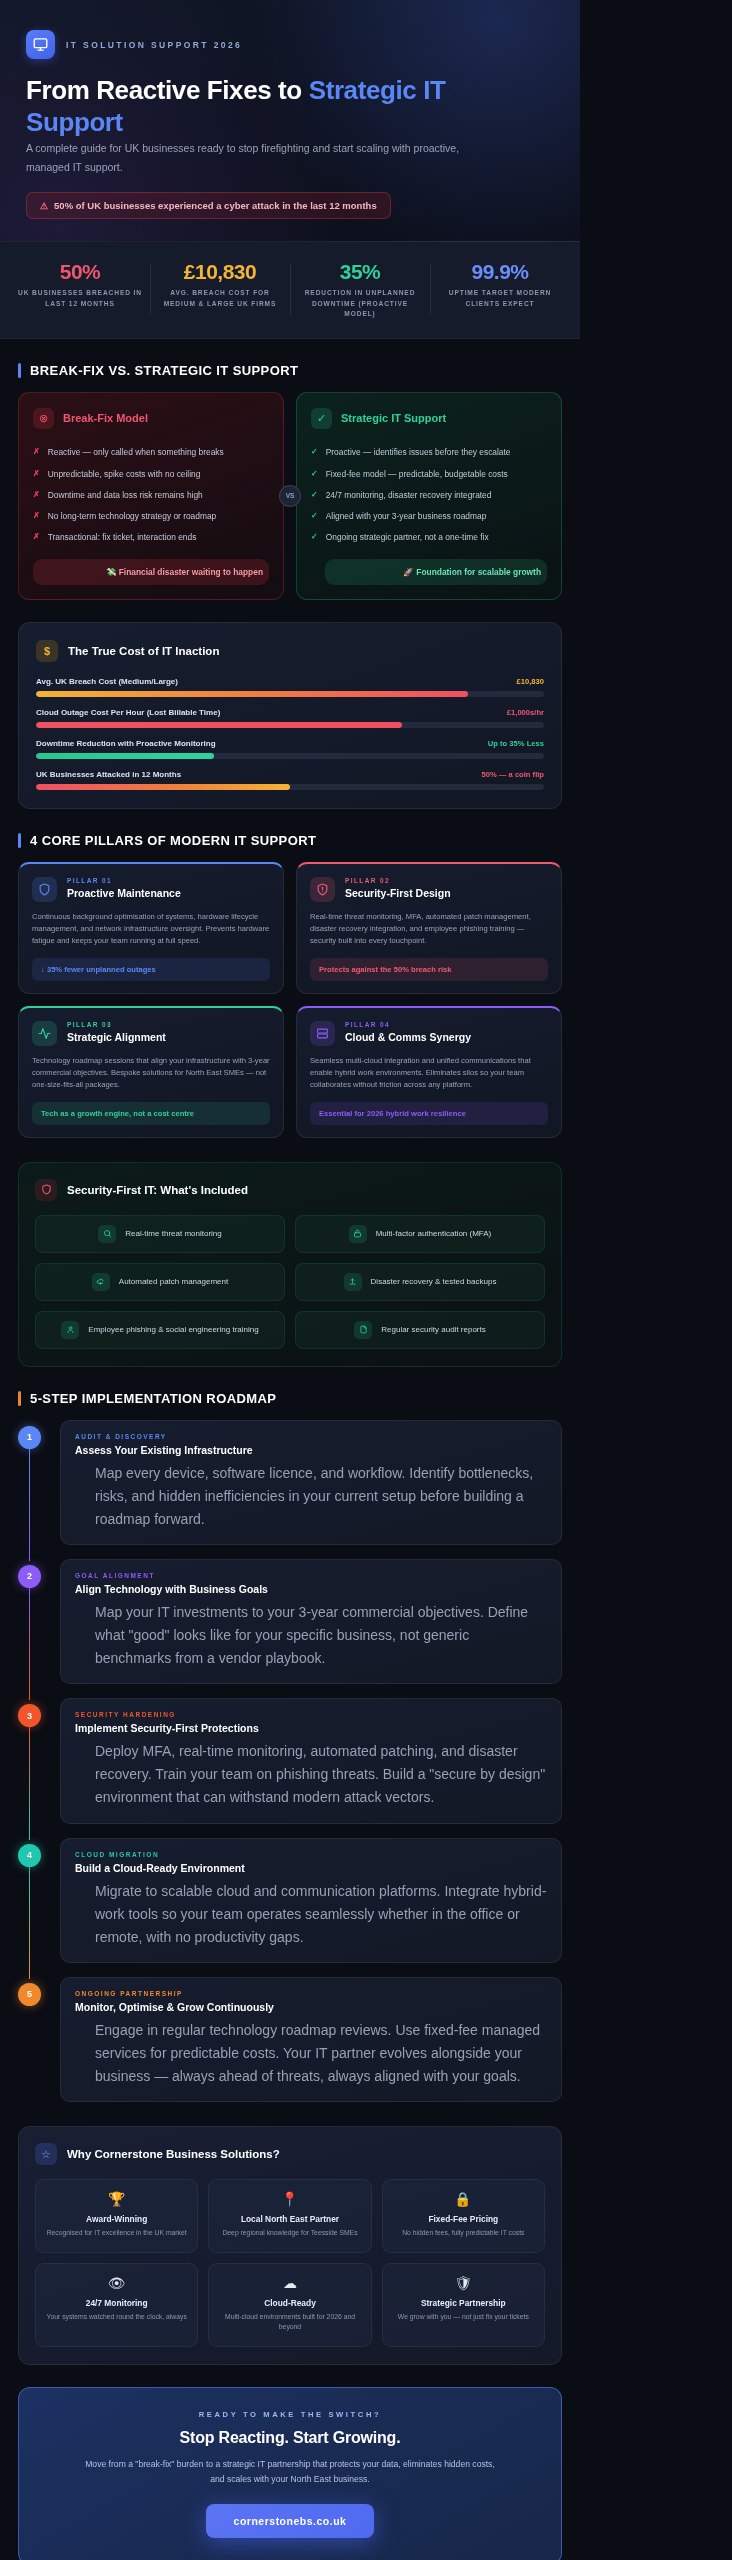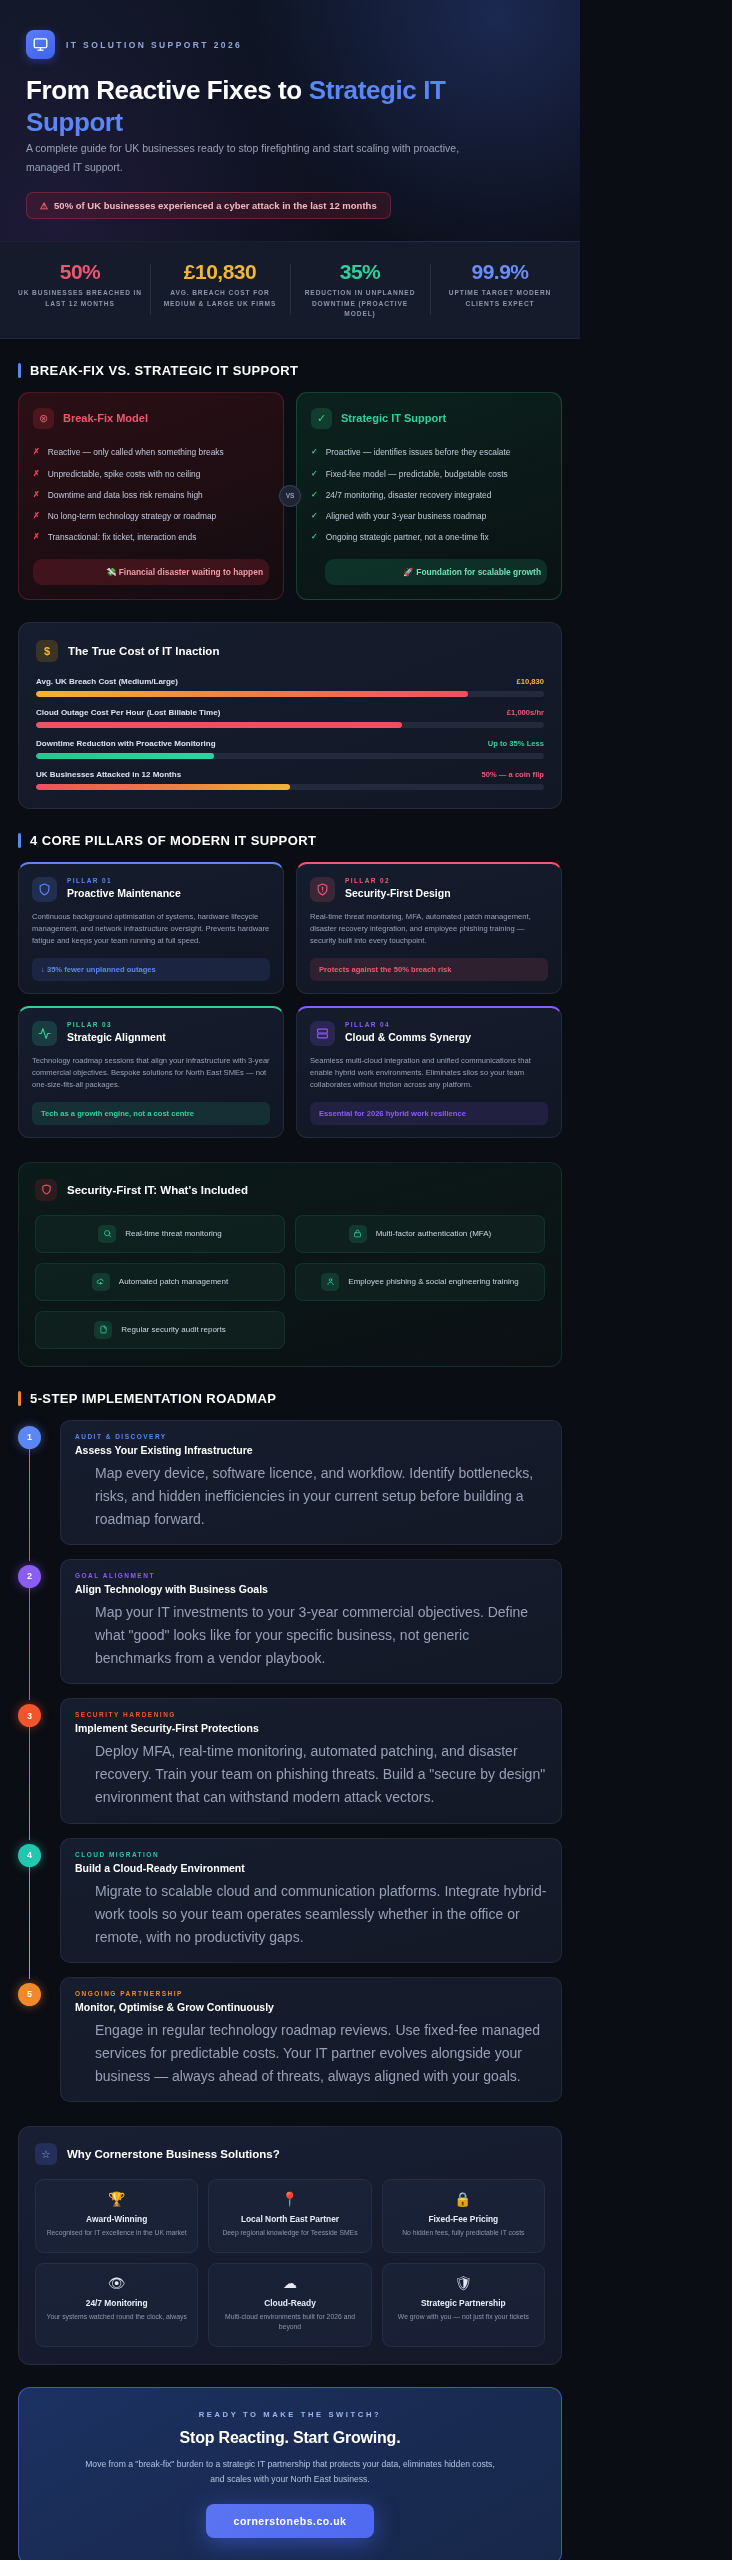--- a/index.html
+++ b/index.html
@@ -555,20 +555,30 @@
                 <path d="M17 17H7a4 4 0 1 1 .7-7.94A6 6 0 0 1 19 10.5"></path>
                 <polyline points="12 14 12 19"></polyline>
                 <polyline points="9.5 16.5 12 19 14.5 16.5"></polyline>
               </svg>
             </span>
             <span class="sc-item-label">Automated patch management</span>
           </div>
           <div class="sc-item">
             <span class="sc-item-ico">
               <svg viewBox="0 0 24 24" fill="none" stroke="#2fd19a" stroke-width="2.1" stroke-linecap="round" stroke-linejoin="round">
+                <path d="M5 19h14"></path>
+                <polyline points="12 16 12 5"></polyline>
+                <polyline points="8 9 12 5 16 9"></polyline>
+              </svg>
+            </span>
+            <span class="sc-item-label">Disaster recovery &amp; tested backups</span>
+          </div>
+          <div class="sc-item">
+            <span class="sc-item-ico">
+              <svg viewBox="0 0 24 24" fill="none" stroke="#2fd19a" stroke-width="2.1" stroke-linecap="round" stroke-linejoin="round">
                 <circle cx="12" cy="8" r="3.5"></circle>
                 <path d="M5 20c0-3.5 3.2-6 7-6s7 2.5 7 6"></path>
               </svg>
             </span>
             <span class="sc-item-label">Employee phishing &amp; social engineering training</span>
           </div>
           <div class="sc-item">
             <span class="sc-item-ico">
               <svg viewBox="0 0 24 24" fill="none" stroke="#2fd19a" stroke-width="2.1" stroke-linecap="round" stroke-linejoin="round">
                 <path d="M14 3H7a2 2 0 0 0-2 2v14a2 2 0 0 0 2 2h10a2 2 0 0 0 2-2V8z"></path>

